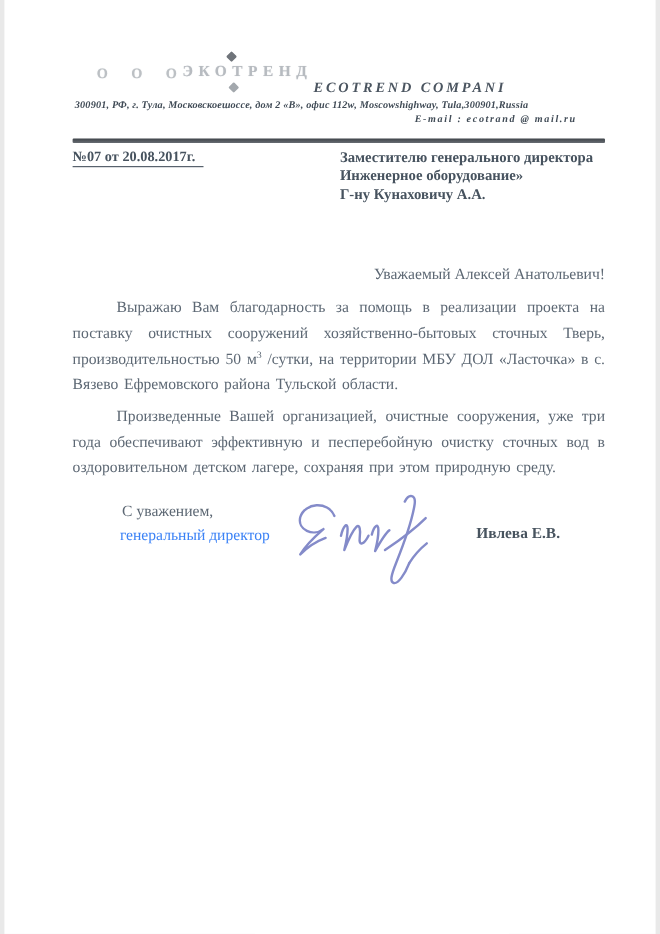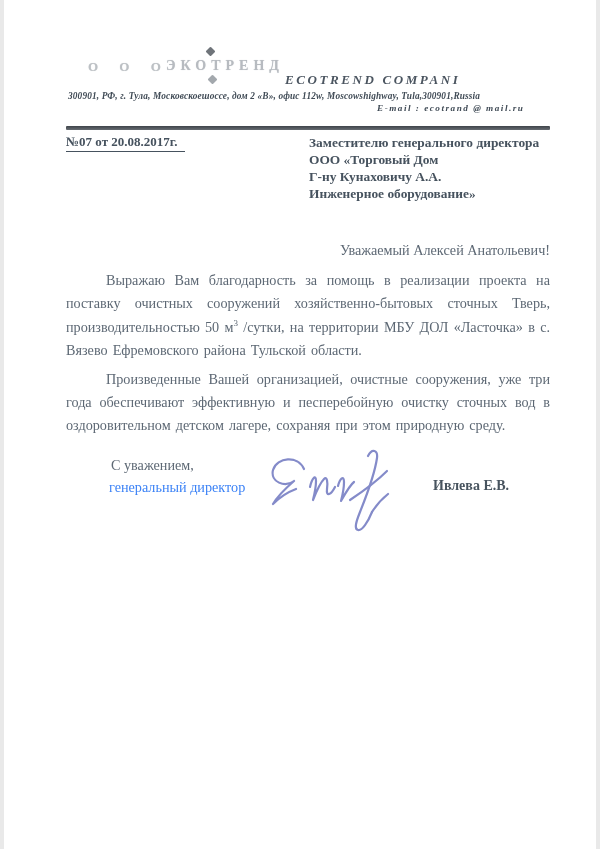--- a/index.html
+++ b/index.html
@@ -123,23 +123,22 @@
 
   <div class="email-right">E-mail : ecotrand @ mail.ru</div>
 
 
   <div class="head-rule"></div>
 
   <div class="ref-number">№07 от 20.08.2017г.</div>
 
   <div class="recipient">
     <div>Заместителю генерального директора</div>
-    <div>ООО «Торговый Дом</div>
+    <div>Инженерное оборудование»</div>
     <div>Г-ну Кунаховичу А.А.</div>
-    <div>Инженерное оборудование»</div>
   </div>
 
   <div class="salutation">Уважаемый Алексей Анатольевич!</div>
 
   <div class="body-text">
     <p><span>Выражаю Вам благодарность за помощь в реализации проекта на поставку очистных сооружений хозяйственно-бытовых сточных Тверь, производительностью 50 м</span><sup>3</sup><span> /сутки, на территории МБУ ДОЛ «Ласточка» в с. Вязево Ефремовского района Тульской области.</span></p>
     <p>Произведенные Вашей организацией, очистные сооружения, уже три года обеспечивают эффективную и песперебойную очистку сточных вод в оздоровительном детском лагере, сохраняя при этом природную среду.</p>
   </div>
 
   <div class="closing-regards">С уважением,</div>

